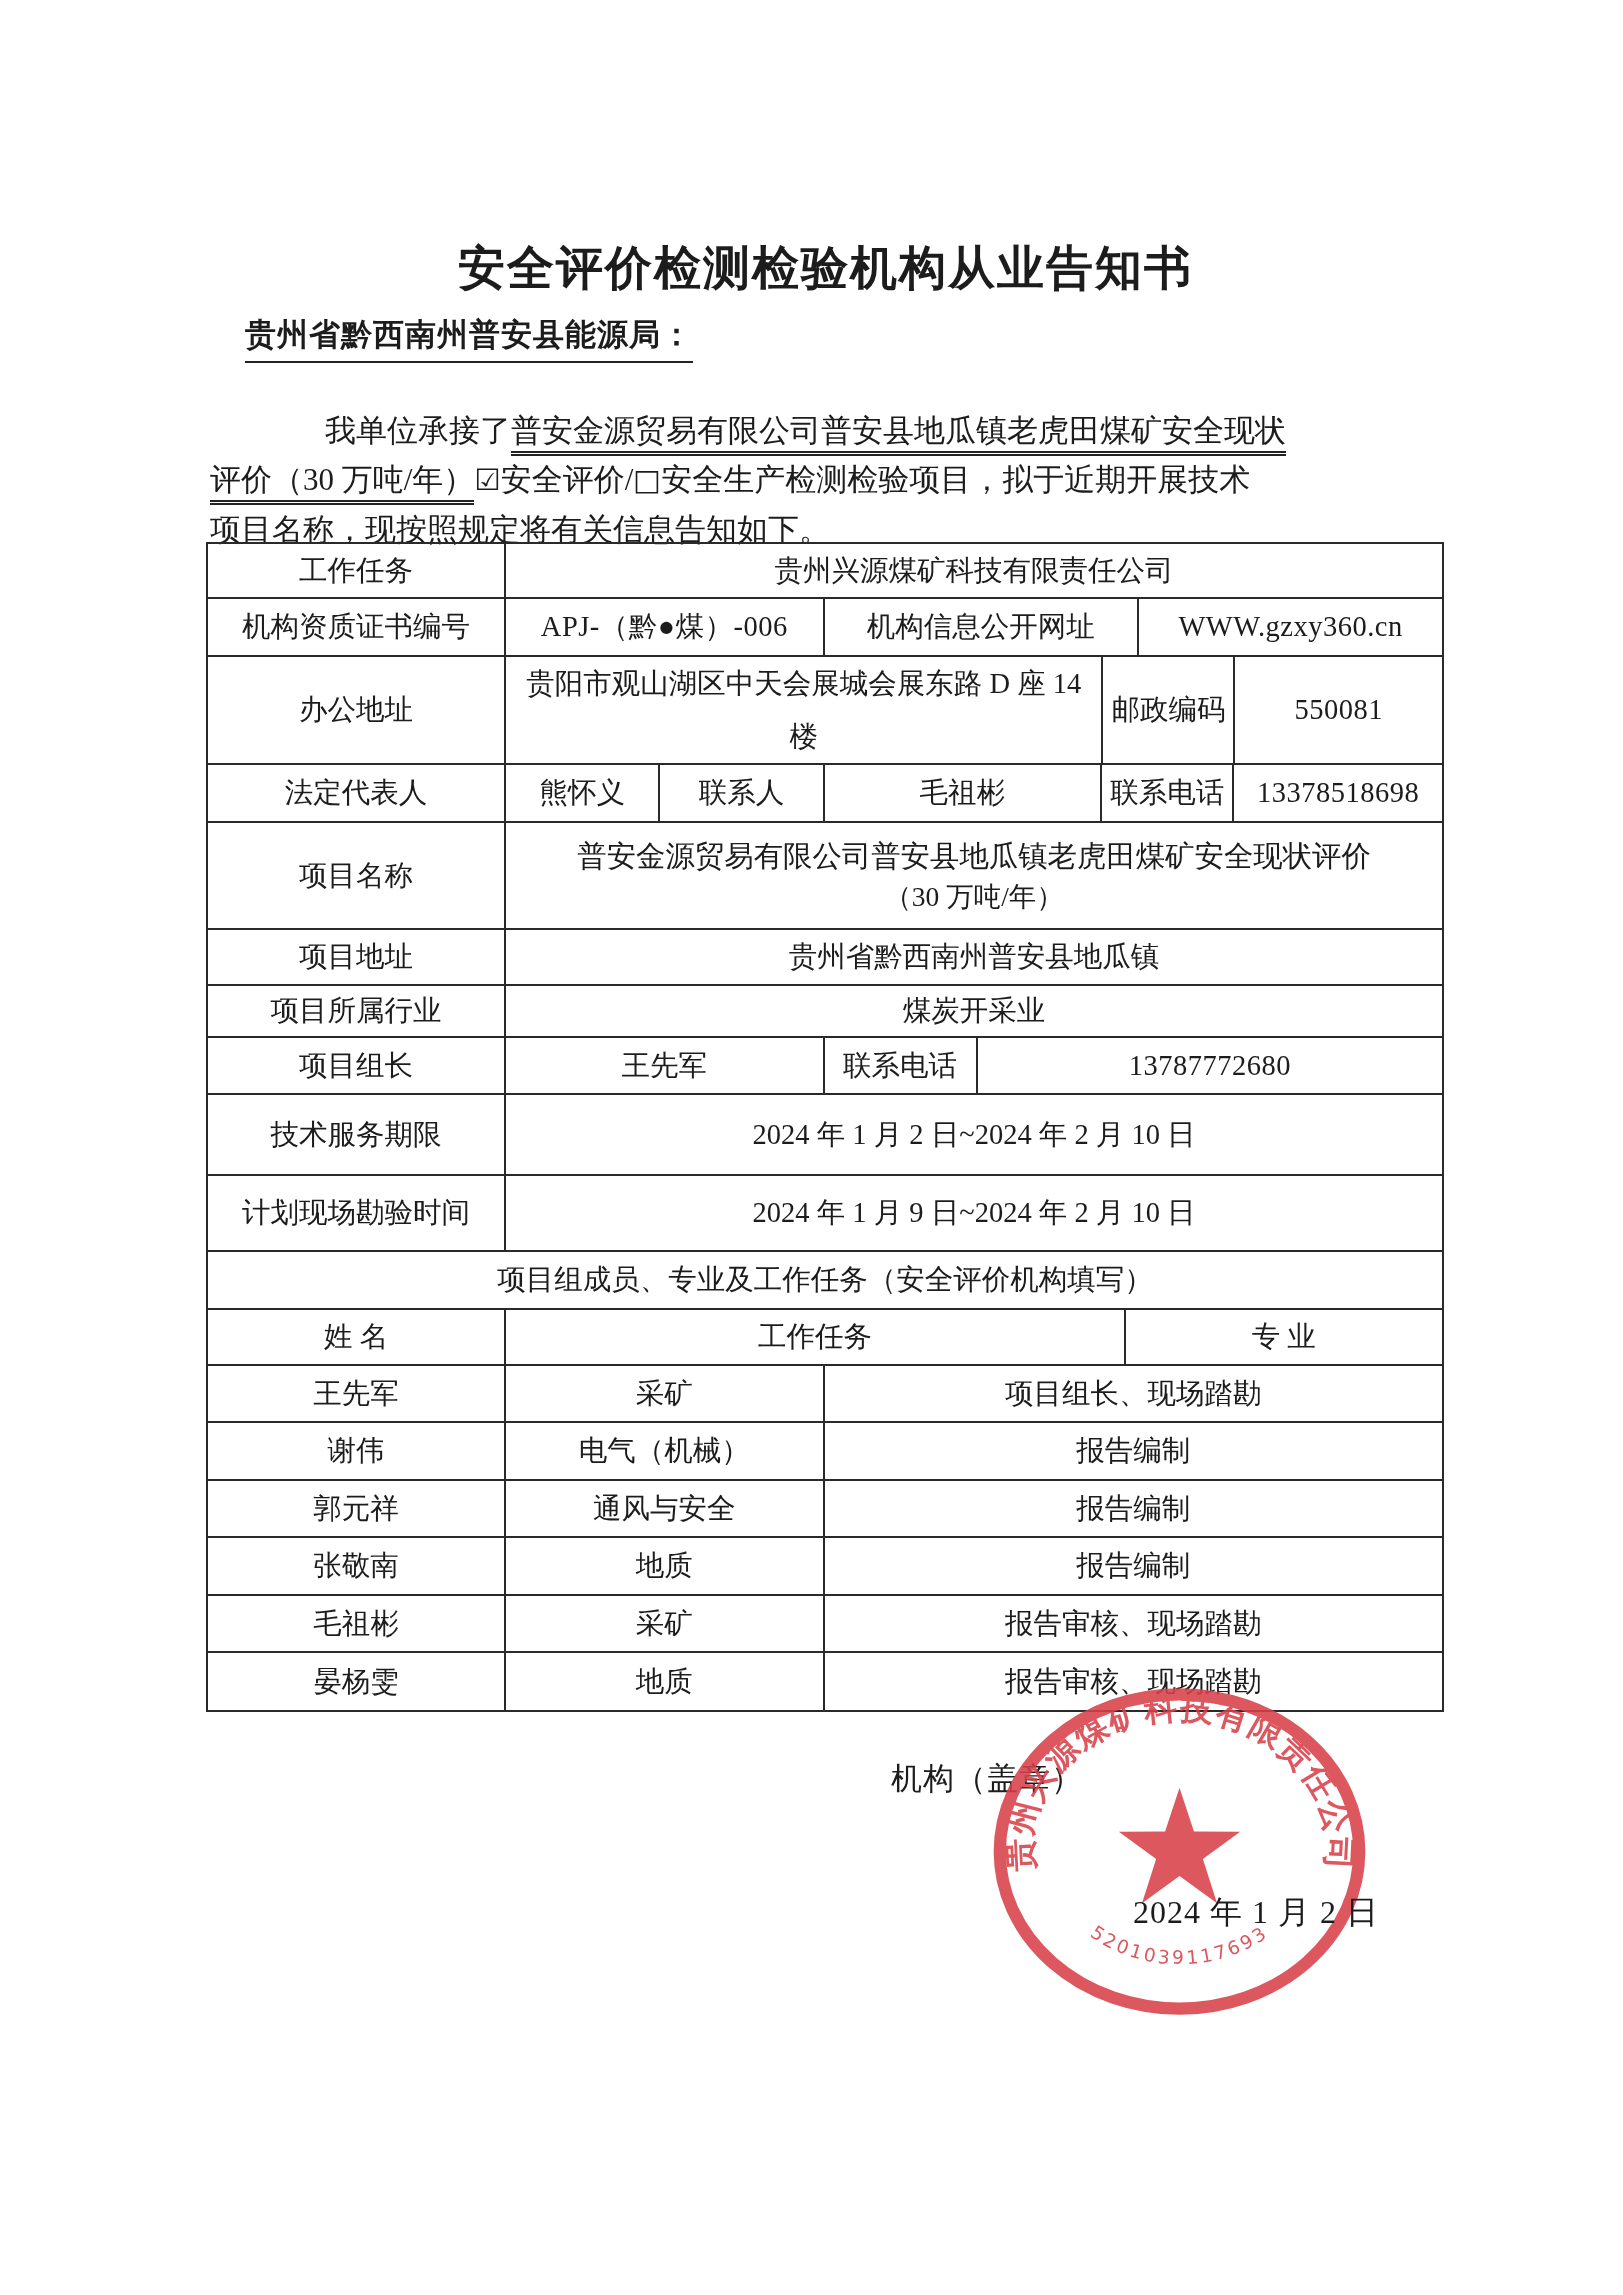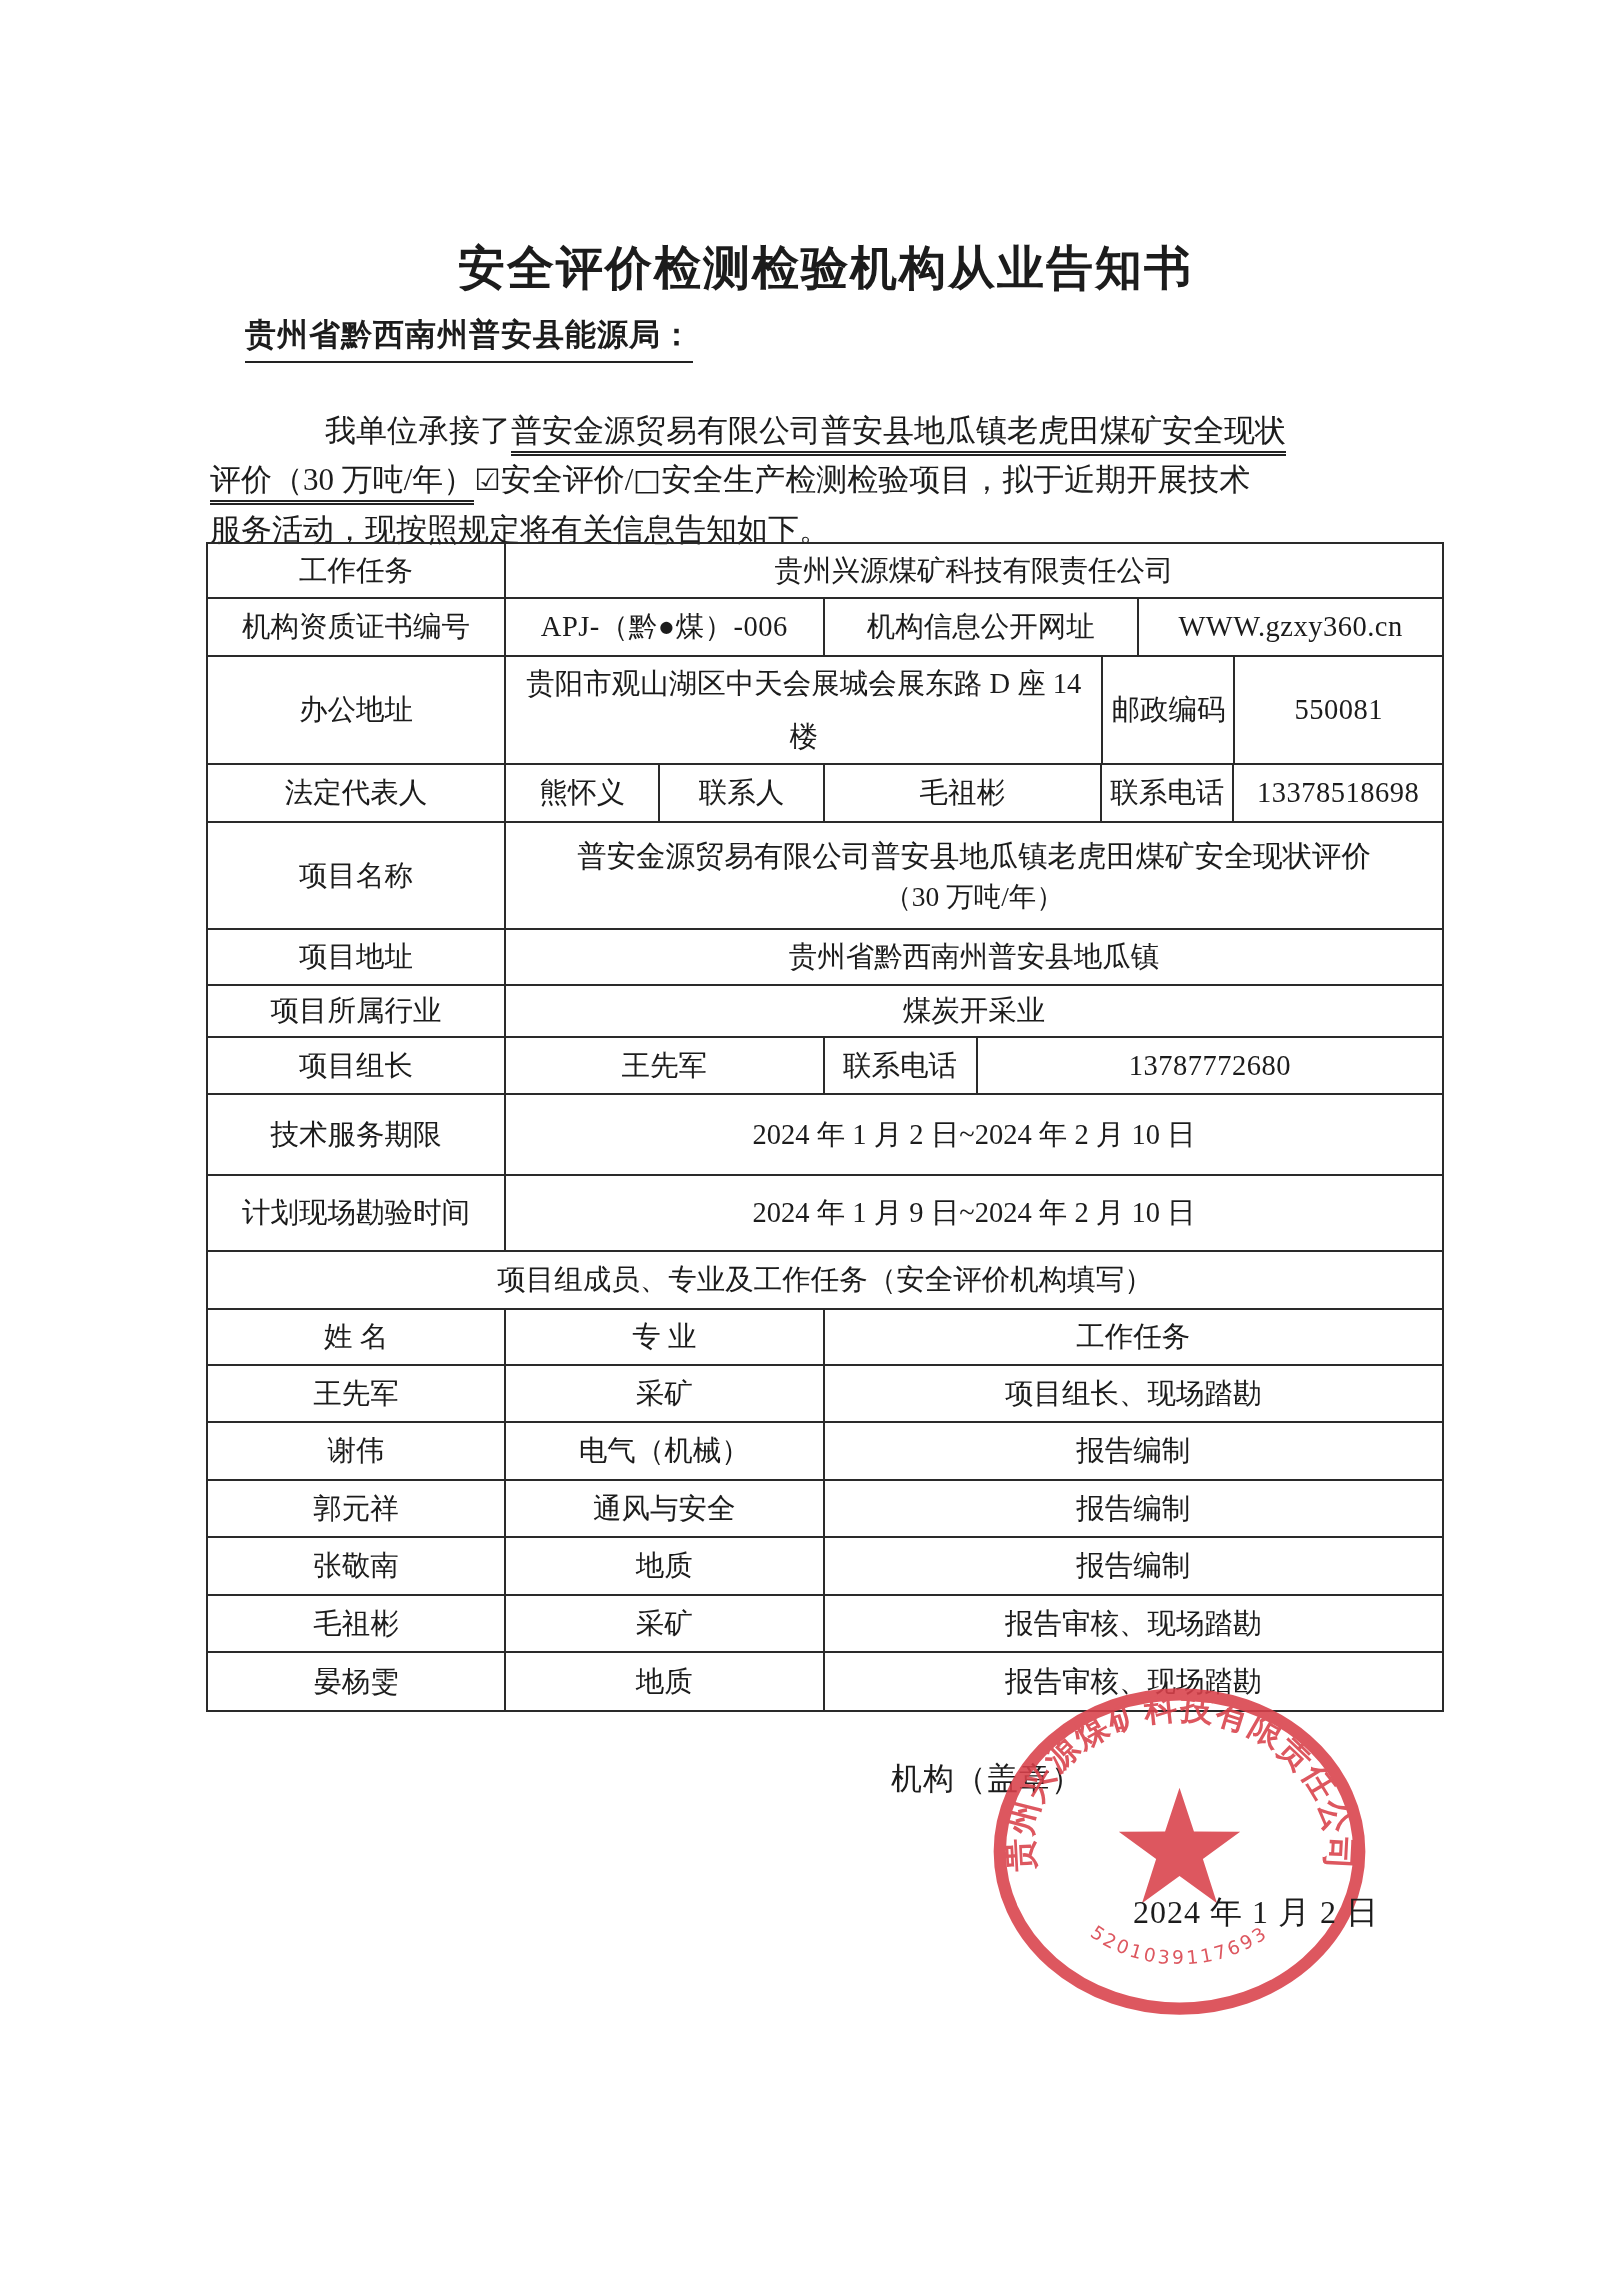--- a/index.html
+++ b/index.html
@@ -106,21 +106,21 @@
 
   <div class="title">安全评价检测检验机构从业告知书</div>
 
   <div class="addressee-wrap">
     <span class="addressee">贵州省黔西南州普安县能源局：</span>
   </div>
 
   <div class="para">
     <div class="pline"><span style="display:inline-block;width:115px;"></span><span>我单位承接了</span><span class="u2">普安金源贸易有限公司普安县地瓜镇老虎田煤矿安全现状</span></div>
     <div class="pline"><span class="u2">评价（30 万吨/年）</span><span class="chk">☑</span><span>安全评价/</span><span class="chk">□</span><span>安全生产检测检验项目，拟于近期开展技术</span></div>
-    <div class="pline">服务活动，现按照规定将有关信息告知如下。</div>
+    <div class="pline">项目名称，现按照规定将有关信息告知如下。</div>
   </div>
 
   <div class="tbl">
 
     <div class="tr h1">
       <div class="td w-label">工作任务</div>
       <div class="td w76">贵州兴源煤矿科技有限责任公司</div>
     </div>
 
     <div class="tr h2">
@@ -180,22 +180,22 @@
       <div class="td w-label">计划现场勘验时间</div>
       <div class="td w76">2024 年 1 月 9 日~2024 年 2 月 10 日</div>
     </div>
 
     <div class="tr h11">
       <div class="td w100">项目组成员、专业及工作任务（安全评价机构填写）</div>
     </div>
 
     <div class="tr h12">
       <div class="td w-label">姓  名</div>
+      <div class="td w502">工作任务</div>
       <div class="td w258">专  业</div>
-      <div class="td w502">工作任务</div>
     </div>
 
     <div class="tr hm">
       <div class="td w-label">王先军</div>
       <div class="td w258">采矿</div>
       <div class="td w502">项目组长、现场踏勘</div>
     </div>
 
     <div class="tr hm2">
       <div class="td w-label">谢伟</div>

